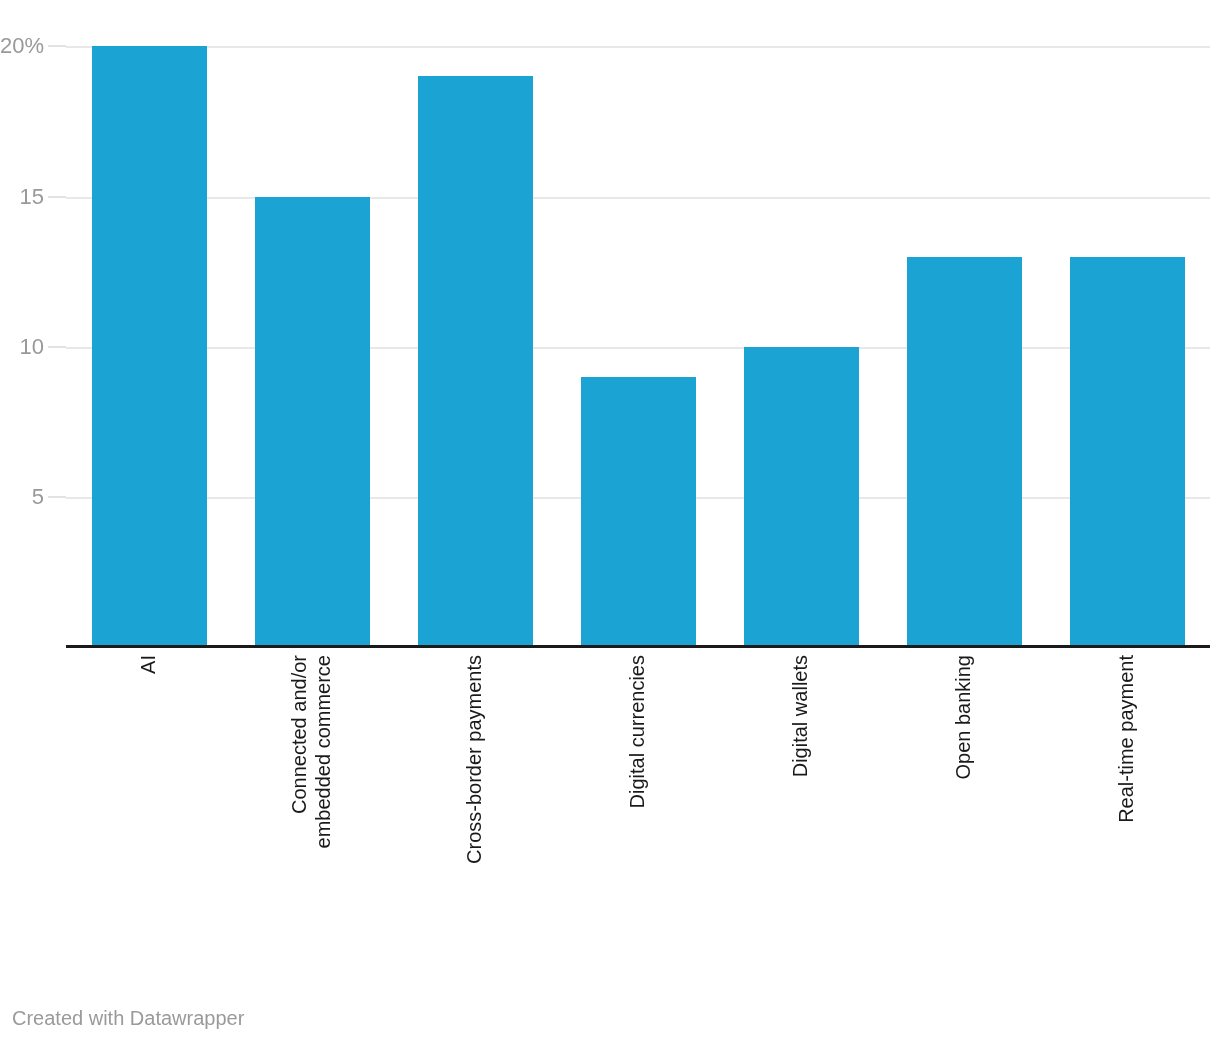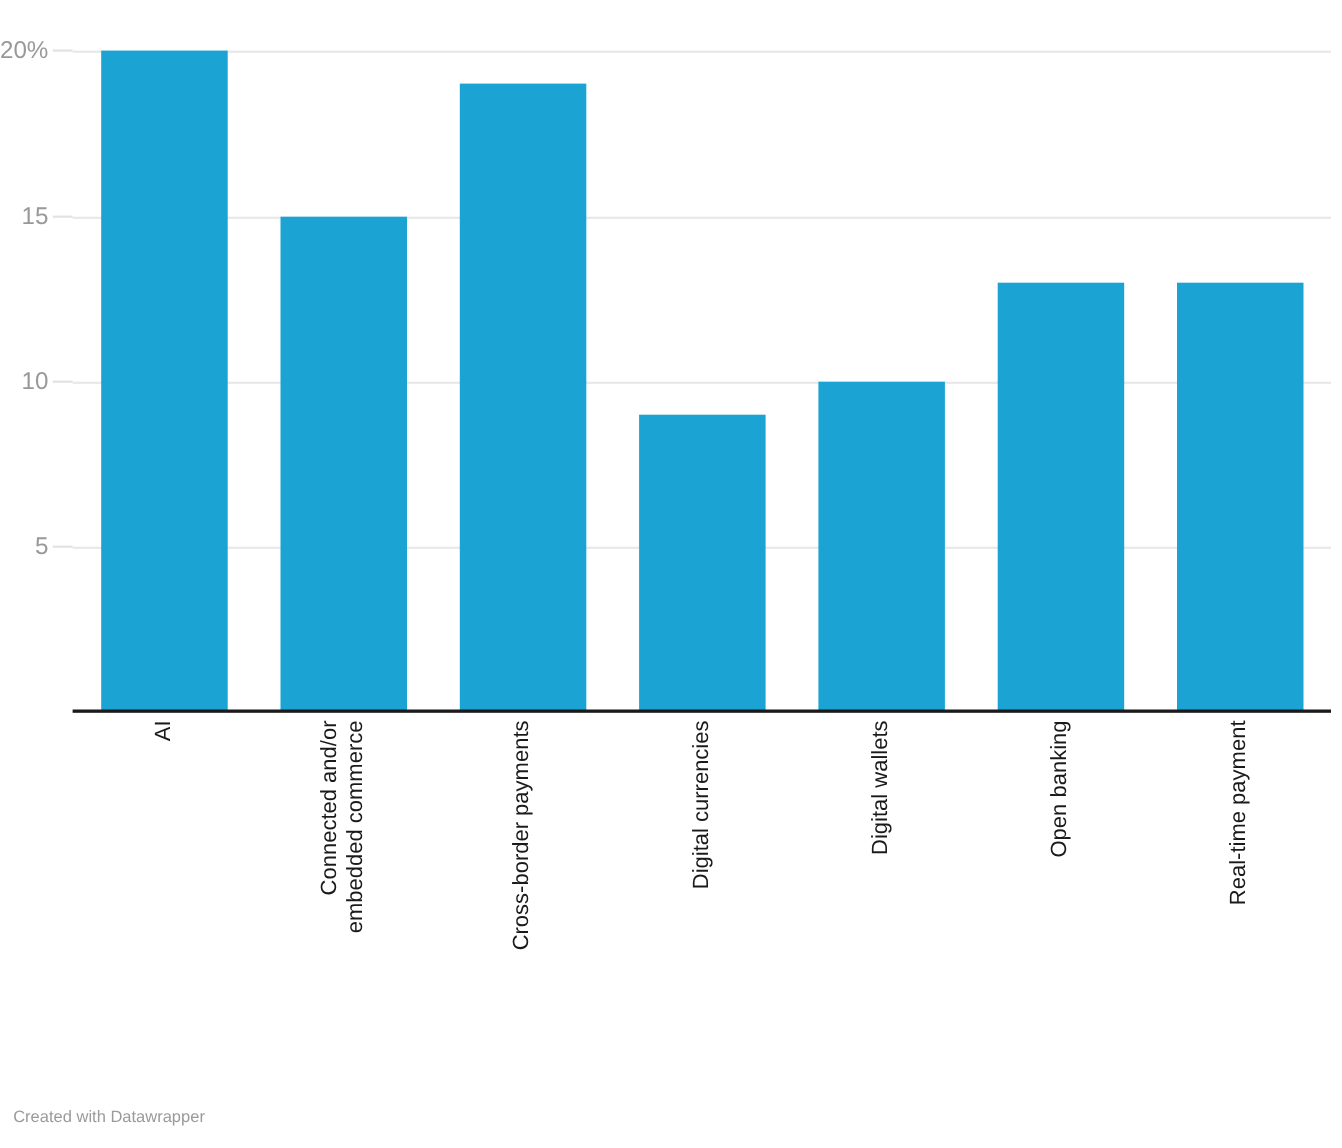--- a/index.html
+++ b/index.html
@@ -114,21 +114,21 @@
   }
   .xtick-inner .line2 {
     display: block;
   }
 
   
   .footer-note {
     position: absolute;
     left: 12px;
     top: 1008px;
-    font-size: 15px;
+    font-size: 20px;
     color: #9a9a9a;
     line-height: 1;
   }
 </style>
 </head>
 <body>
 
 <div id="chart-root">
 
   <div class="plot-area">

